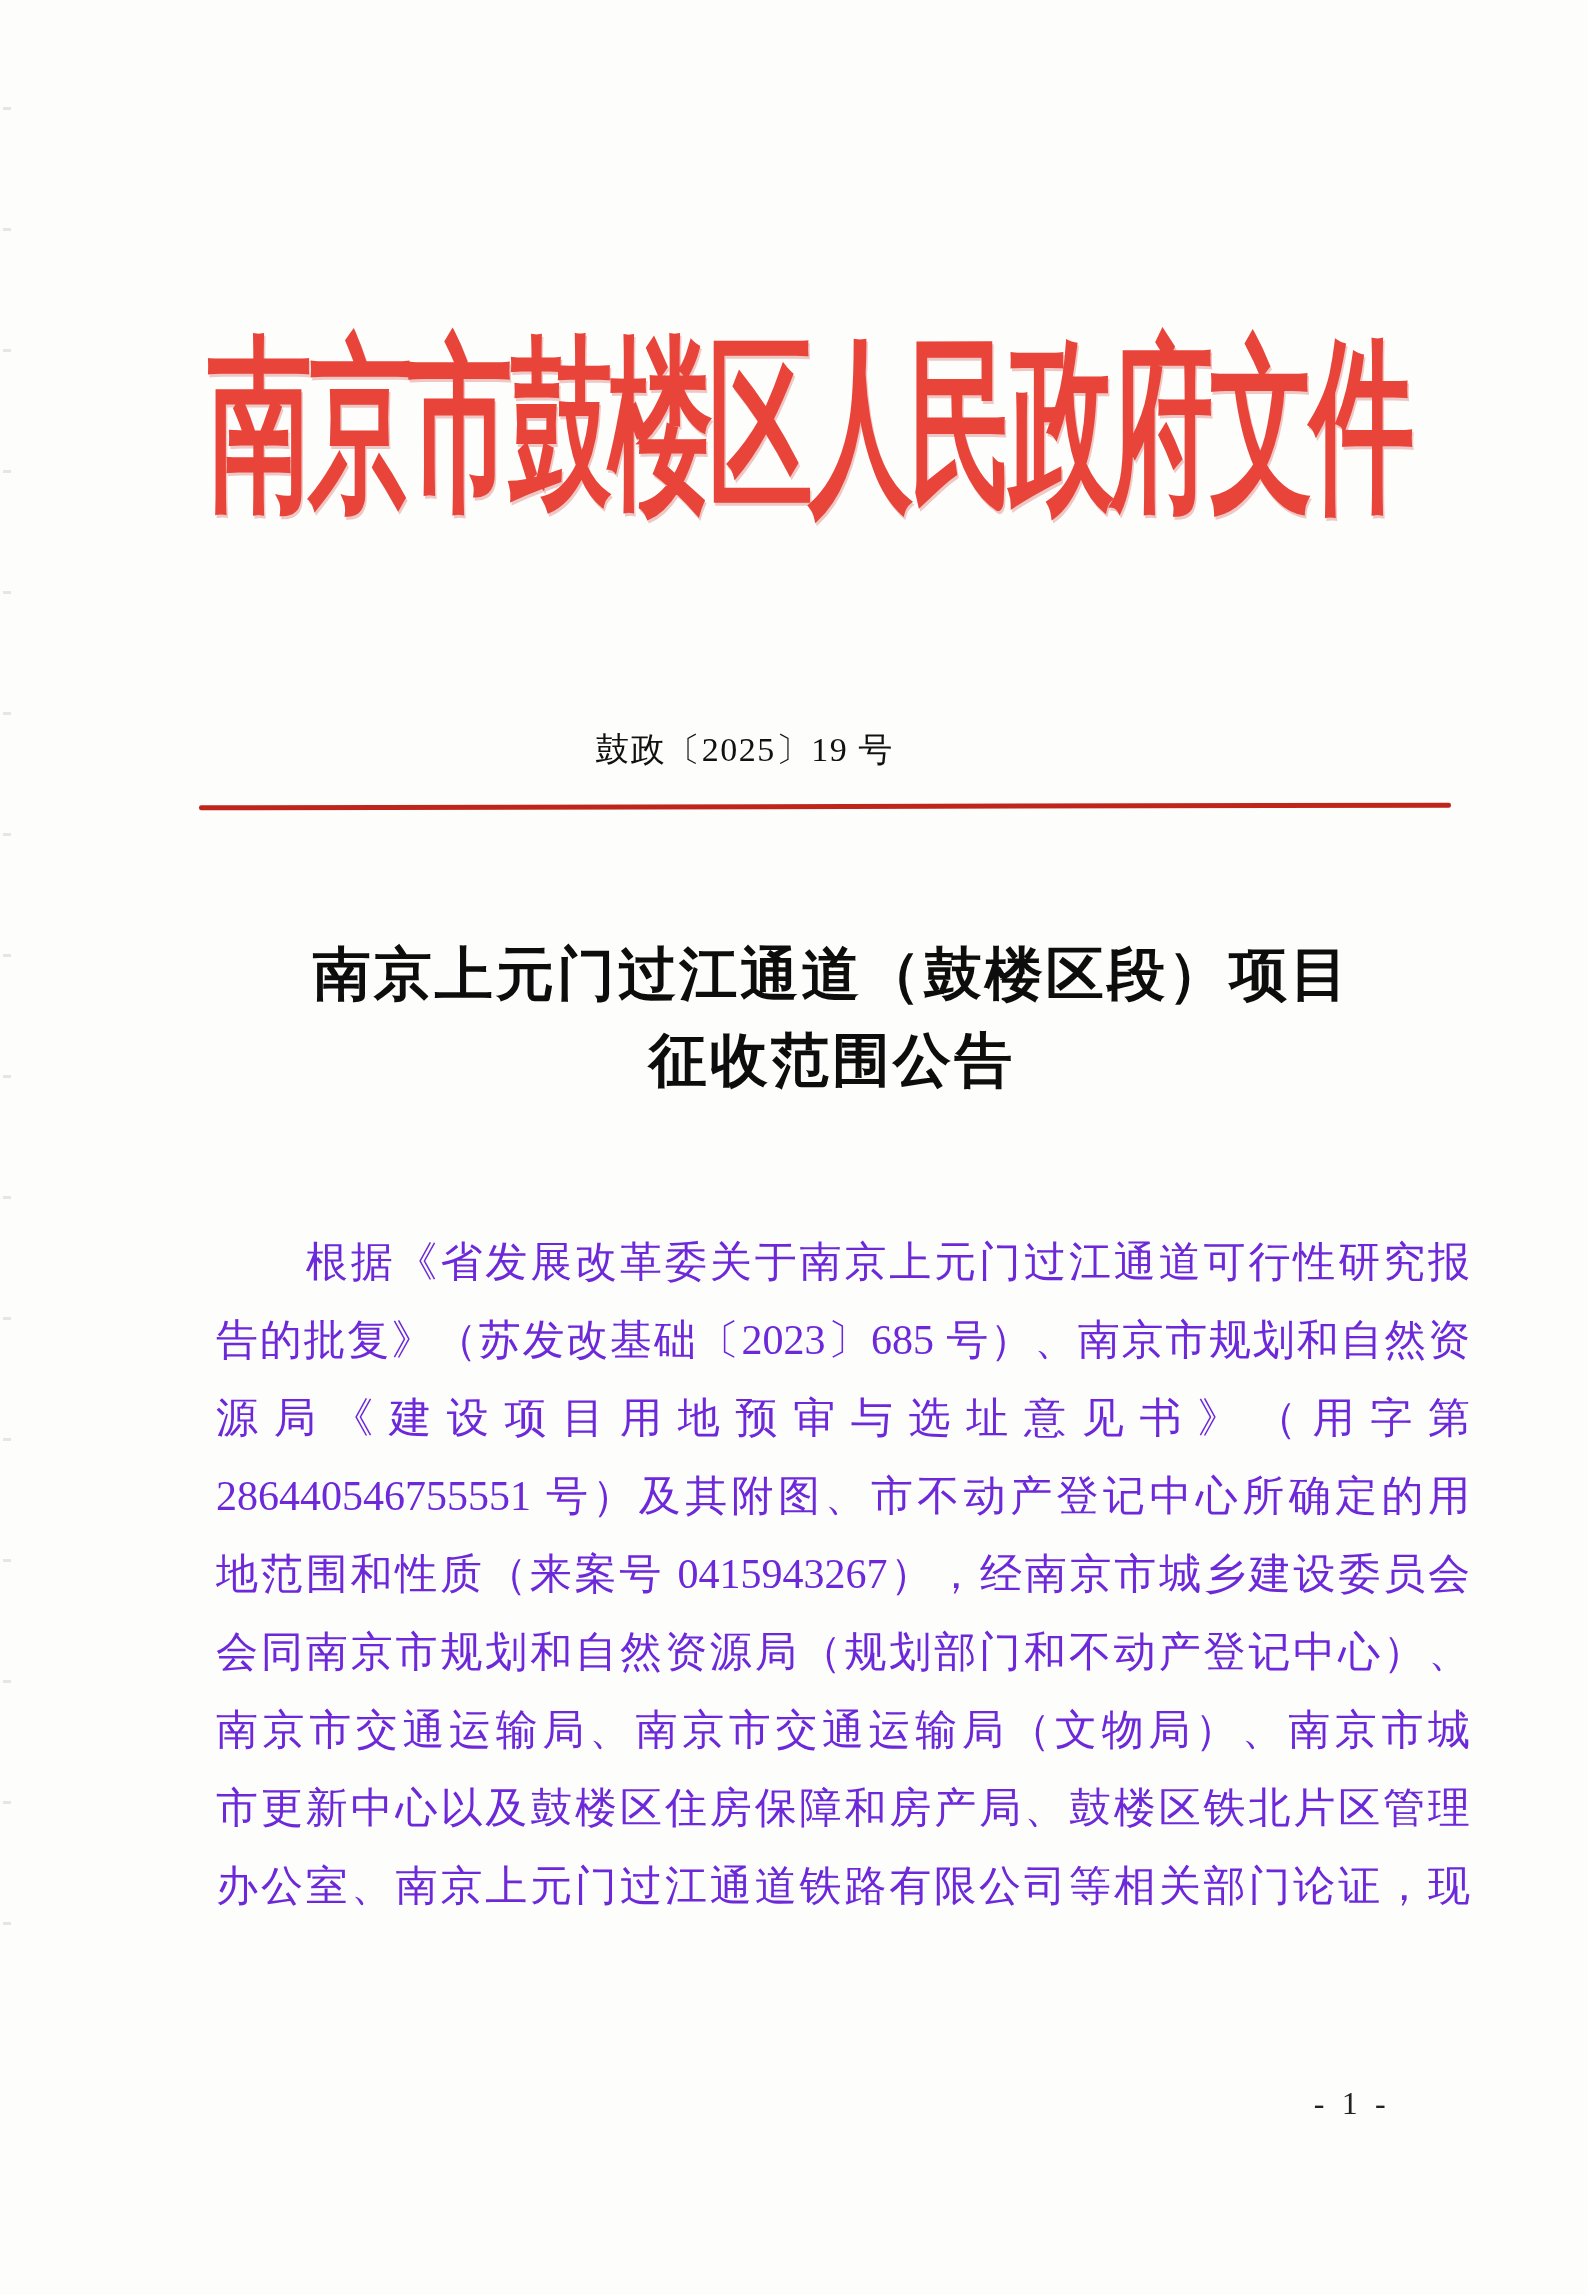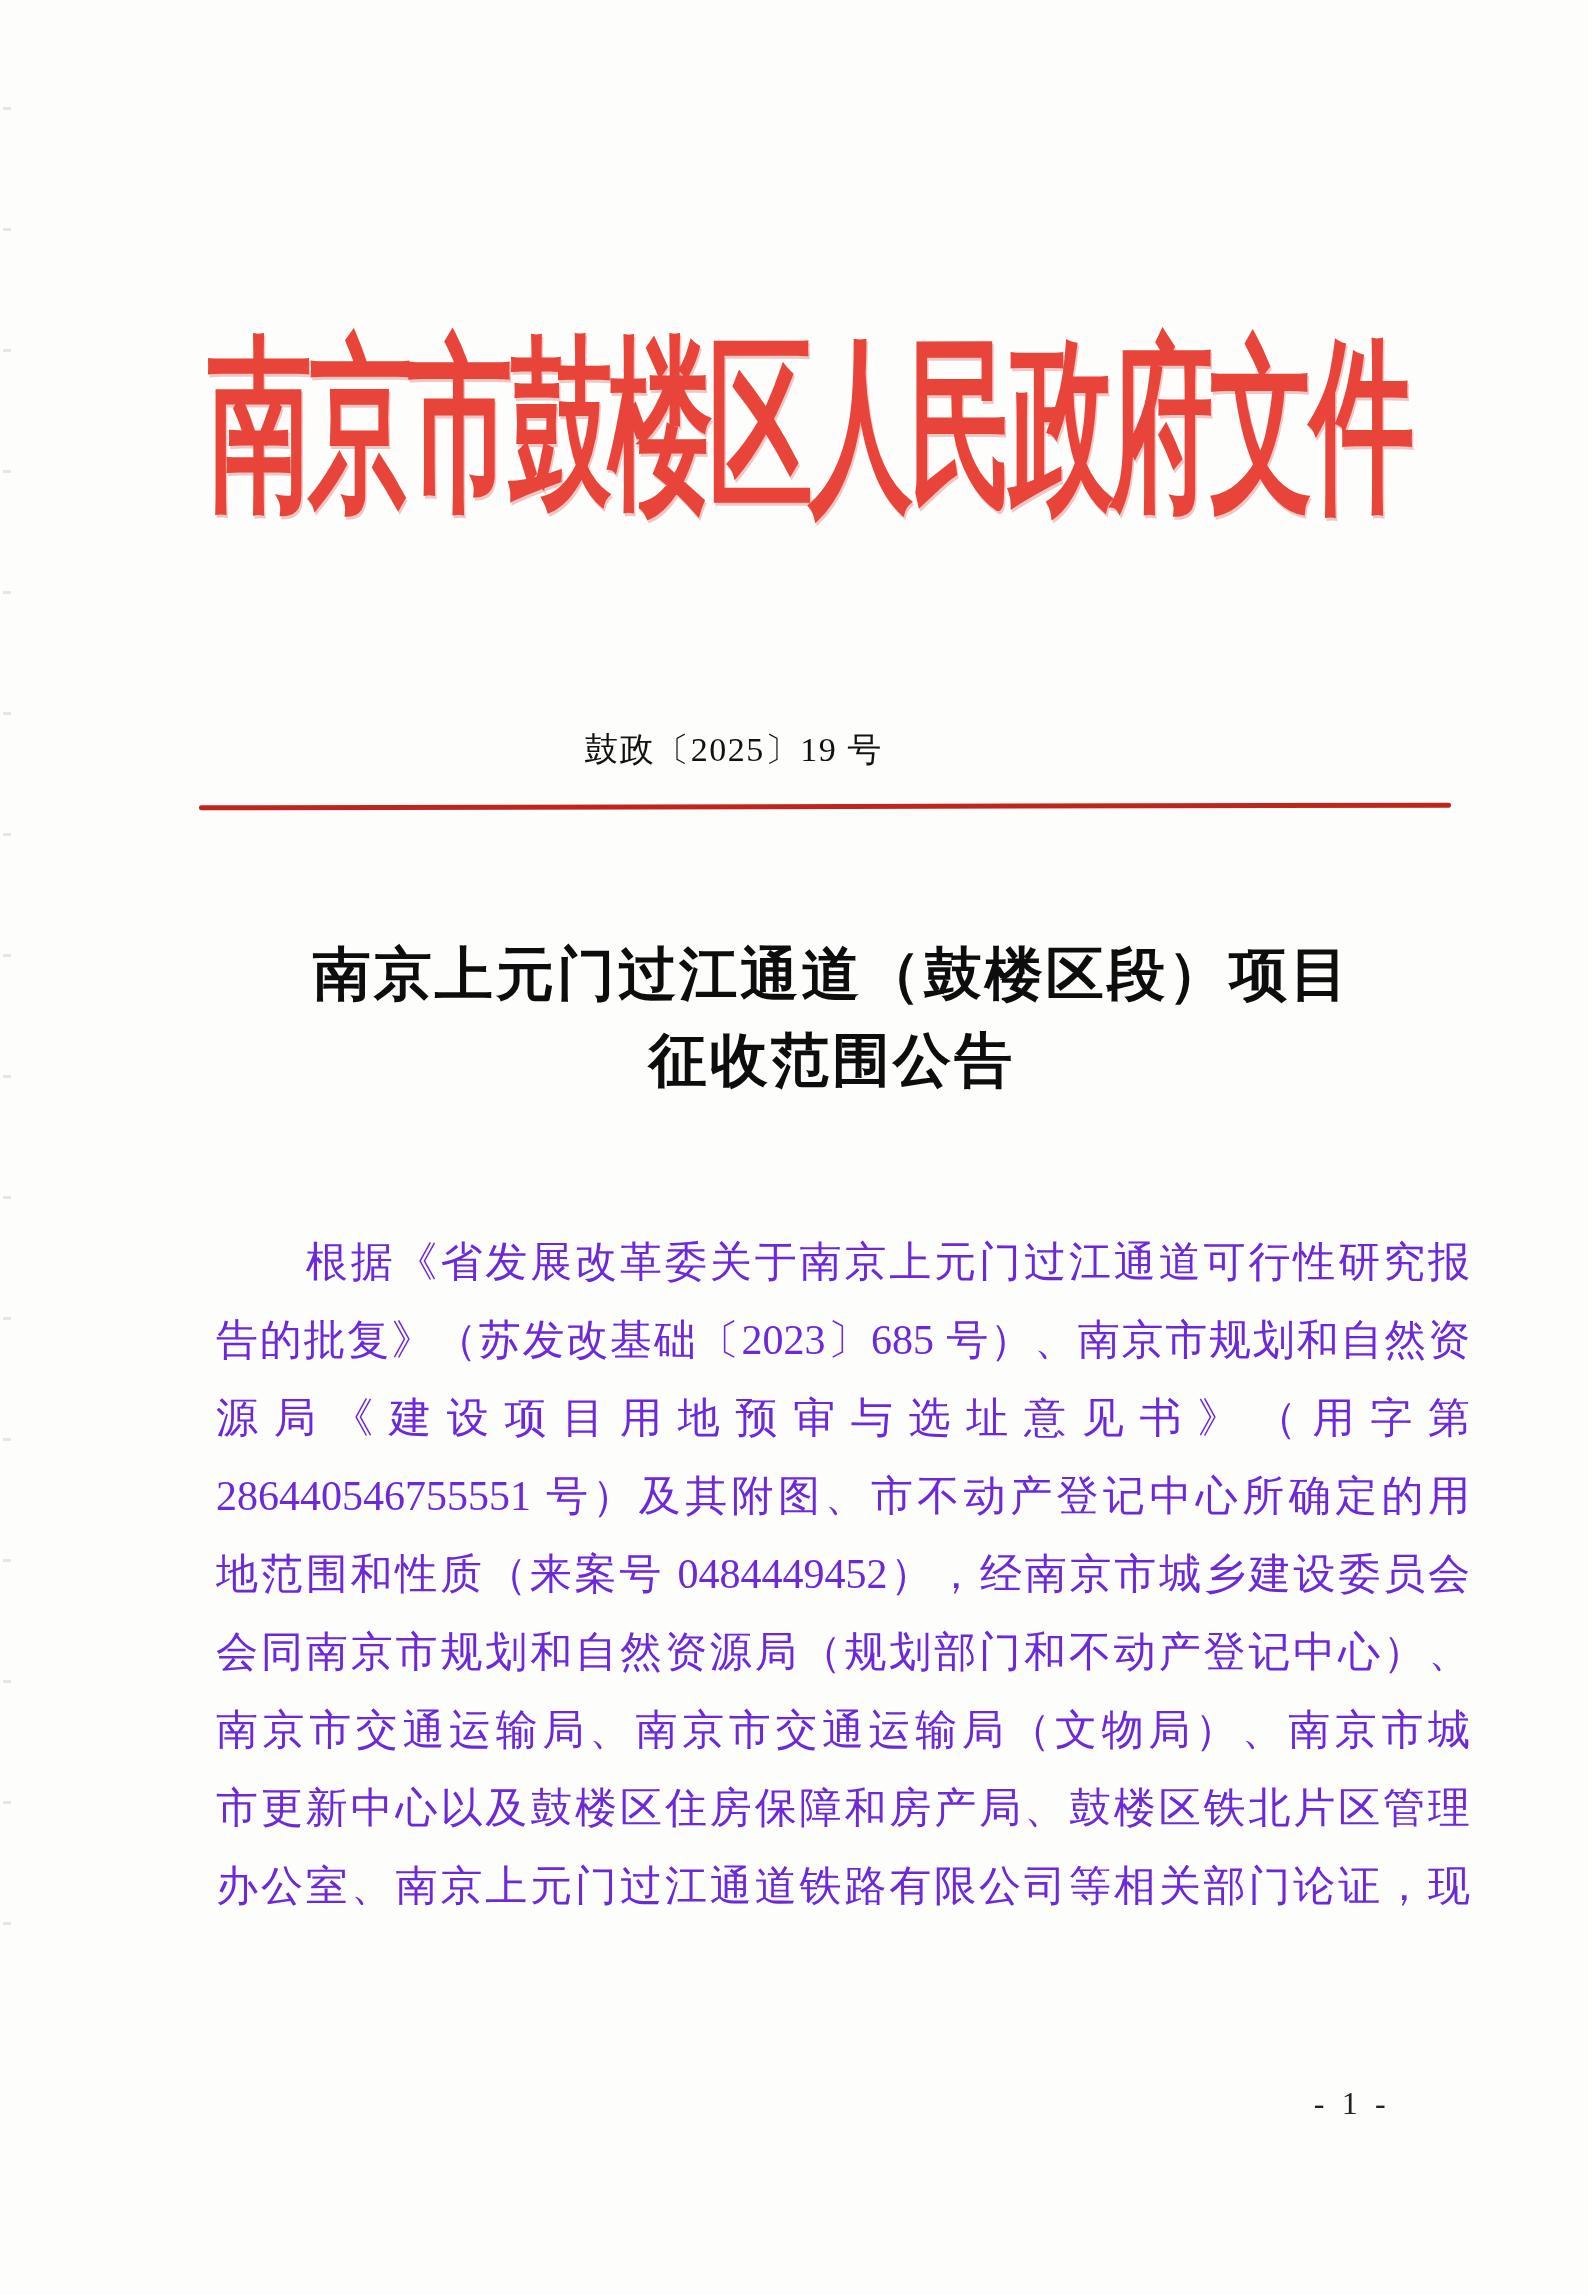--- a/index.html
+++ b/index.html
@@ -42,21 +42,21 @@
     font-weight: bold;
     letter-spacing: -3.8px;
     white-space: nowrap;
     transform: scaleY(1.80);
     transform-origin: top center;
     line-height: 107px;
     text-shadow: 1.5px 1.5px 0 rgba(200, 40, 30, 0.25);
   }
   .doc-number {
     position: absolute;
-    left: 199px;
+    left: 210px;
     top: 727px;
     width: 1069px;
     text-align: center;
     font-size: 34px;
     line-height: 46px;
     letter-spacing: 1.5px;
     color: #111;
   }
   .red-divider {
     position: absolute;
@@ -122,21 +122,21 @@
   <div class="doc-title">
     <div>南京上元门过江通道（鼓楼区段）项目</div>
     <div>征收范围公告</div>
   </div>
 
   <div class="body-text">
       <div class="body-line">　　根据《省发展改革委关于南京上元门过江通道可行性研究报</div>
       <div class="body-line">告的批复》（苏发改基础〔2023〕685 号）、南京市规划和自然资</div>
       <div class="body-line">源局《建设项目用地预审与选址意见书》（用字第</div>
       <div class="body-line">286440546755551 号）及其附图、市不动产登记中心所确定的用</div>
-      <div class="body-line">地范围和性质（来案号 0484449452），经南京市城乡建设委员会</div>
+      <div class="body-line">地范围和性质（来案号 0415943267），经南京市城乡建设委员会</div>
       <div class="body-line">会同南京市规划和自然资源局（规划部门和不动产登记中心）、</div>
       <div class="body-line">南京市交通运输局、南京市交通运输局（文物局）、南京市城</div>
       <div class="body-line">市更新中心以及鼓楼区住房保障和房产局、鼓楼区铁北片区管理</div>
       <div class="body-line">办公室、南京上元门过江通道铁路有限公司等相关部门论证，现</div>
     </div>
 
   <div class="page-number">- 1 -</div>
 
 </div>
 

